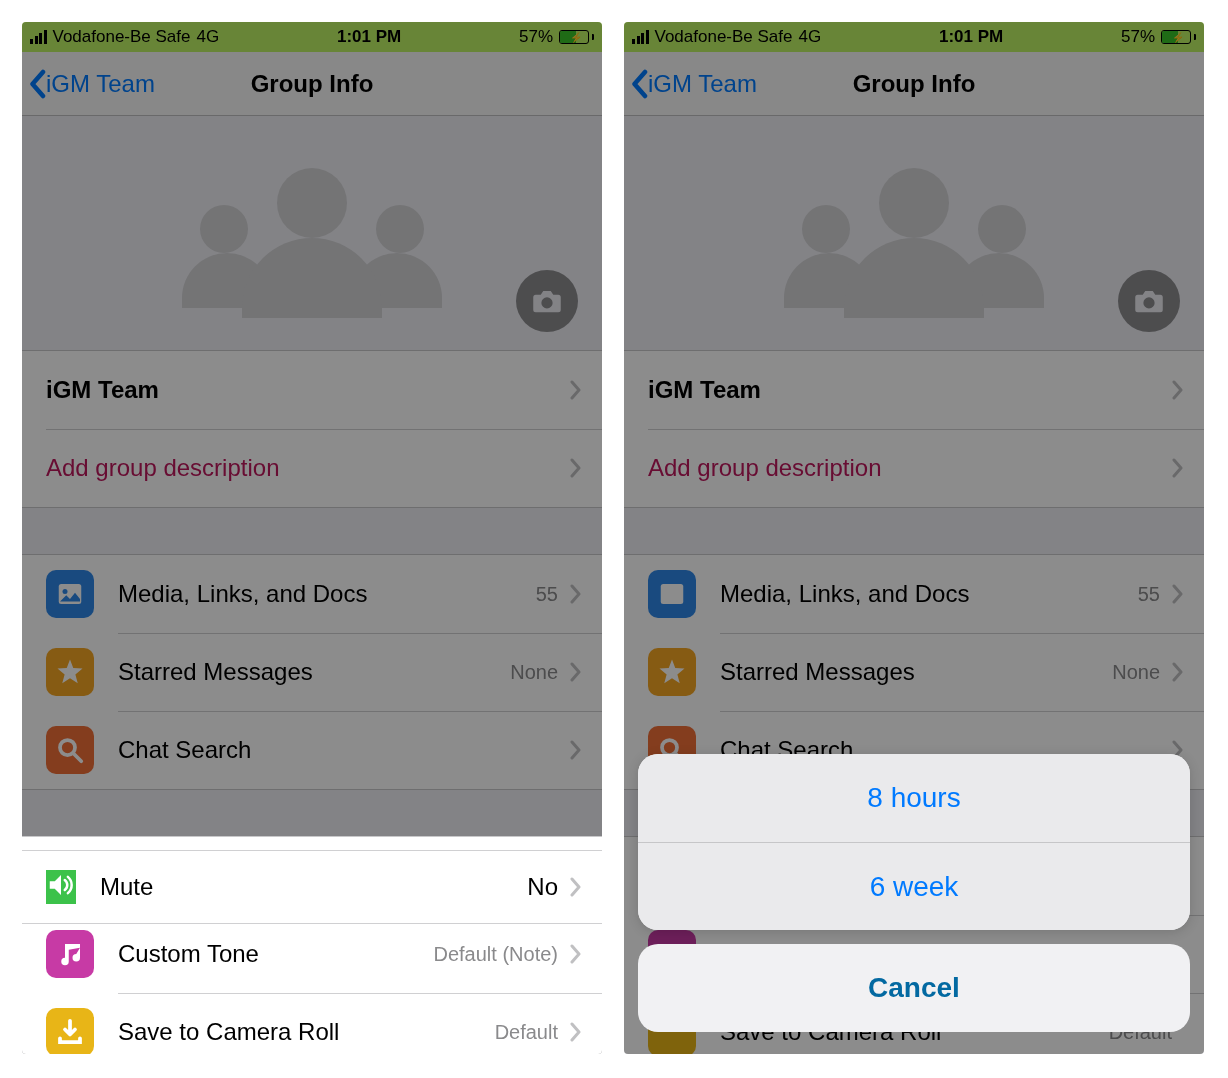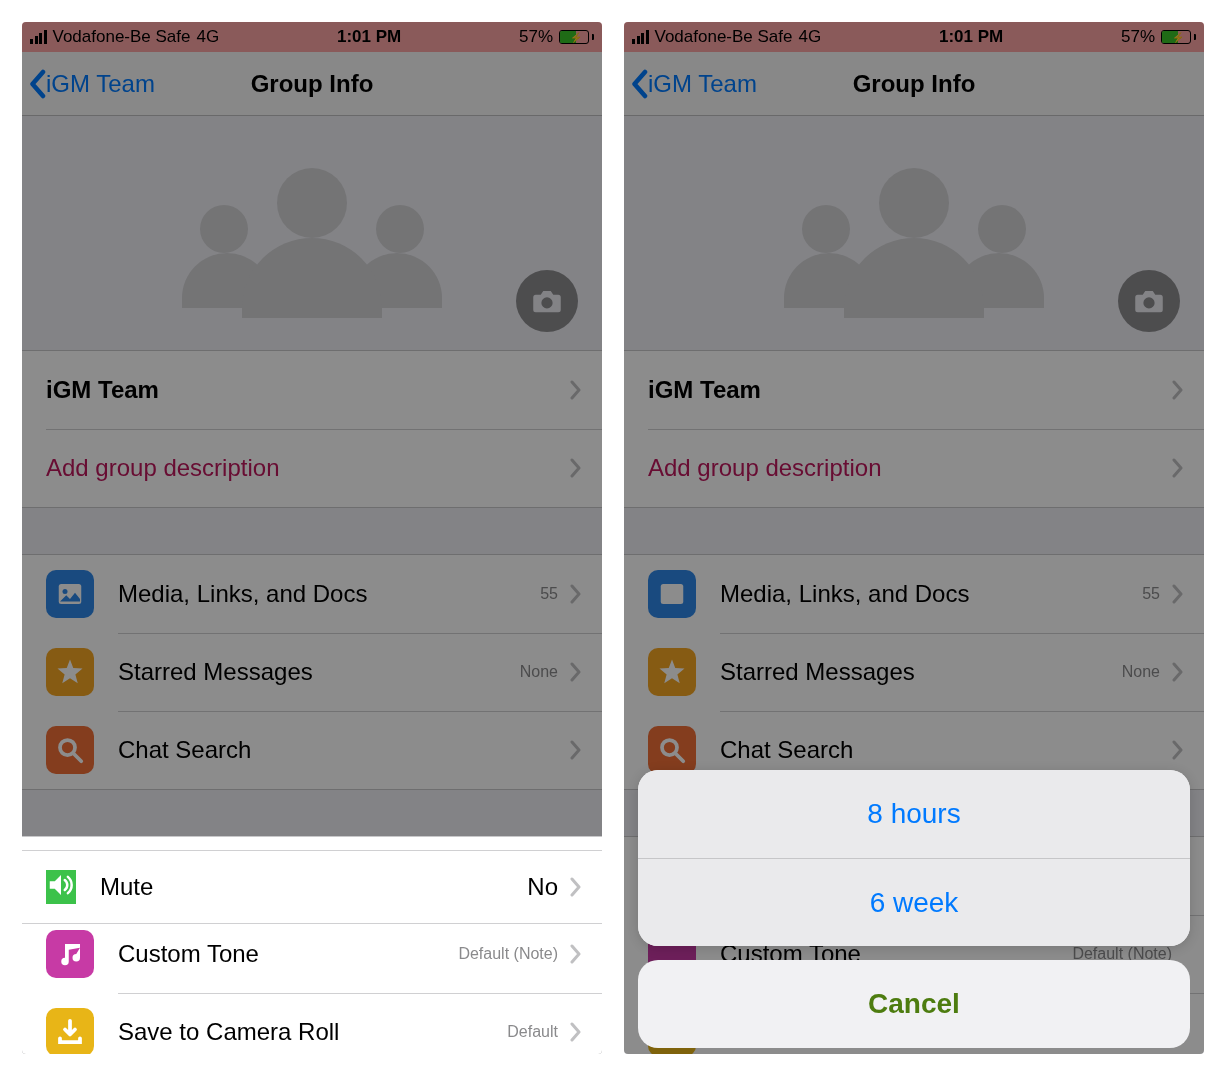--- a/index.html
+++ b/index.html
@@ -28,21 +28,21 @@
   .dim {
     position: absolute;
     inset: 0;
     background: rgba(0,0,0,0.45);
     pointer-events: none;
     z-index: 5;
   }
   
   .statusbar {
     height: 30px;
-    background: #fca5a5;
+    background: #bef264;
     display: flex;
     align-items: center;
     font-size: 17px;
     padding: 8px 8px;
     position: relative;
     z-index: 1;
   }
   .statusbar .left, .statusbar .right {
     display: flex;
     align-items: center;
@@ -207,21 +207,21 @@
     justify-content: center;
     flex-shrink: 0;
   }
   .cell .label {
     font-size: 24px;
     color: #000;
     flex: 1;
   }
   .cell .label.placeholder { color: #be185d; }
   .cell .value {
-    font-size: 16px;
+    font-size: 20px;
     color: #8a8a8c;
     margin-right: 12px;
   }
   .chevron {
     width: 12px;
     height: 20px;
   }
   .chevron svg { width: 12px; height: 20px; }
   .icon svg { width: 30px; height: 30px; fill: #fff; }
   .ic-blue { background: #2e88e8; }
@@ -229,21 +229,21 @@
   .ic-orange { background: #f06f38; }
   .ic-green { background: #3cc24a; }
   .ic-magenta { background: #c73aa5; }
   .ic-gold { background: #e8b517; }
   
   .screen.right .dim { z-index: 8; }
   .actionsheet {
     position: absolute;
     left: 14px;
     right: 14px;
-    bottom: 6px;
+    bottom: 22px;
     z-index: 20;
   }
   .as-group {
     background: #e6e6e8;
     border-radius: 20px;
     overflow: hidden;
     box-shadow: 0 2px 12px rgba(0,0,0,0.15);
   }
   .as-item {
     height: 88px;
@@ -258,21 +258,21 @@
   .as-cancel {
     margin-top: 14px;
     background: #f1f1f3;
     border-radius: 20px;
     height: 88px;
     display: flex;
     align-items: center;
     justify-content: center;
     font-size: 28px;
     font-weight: 600;
-    color: #4d7c0f;
+    color: #0369a1;
   }
   
   .screen.left .dim { z-index: 8; }
   .screen.left .mute-section {
     position: relative;
     z-index: 12;
   }
   .screen.left .mute-section .cell:not(.highlight) {
     position: relative;
     z-index: 1;

